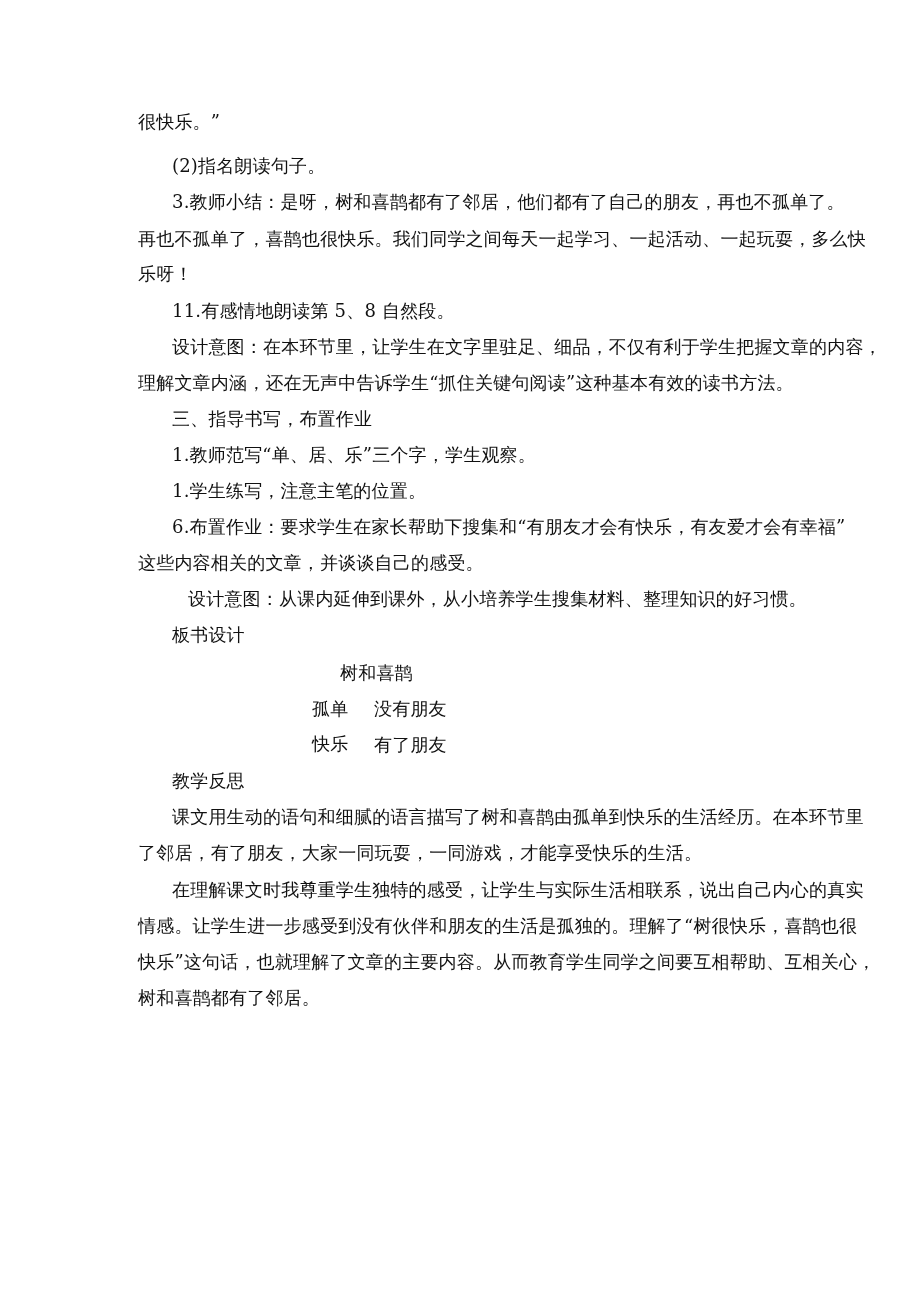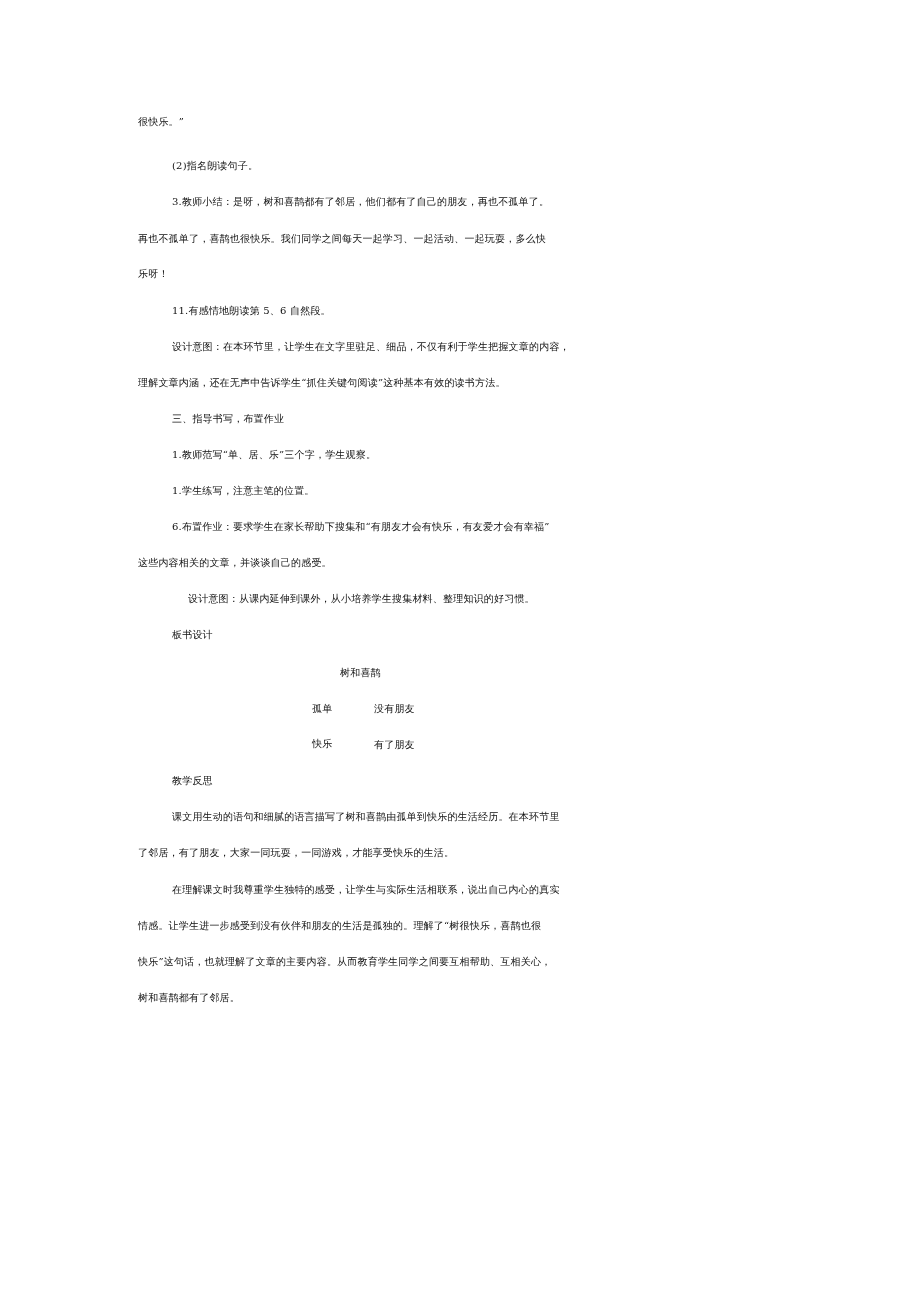--- a/index.html
+++ b/index.html
@@ -1,30 +1,30 @@
 <!DOCTYPE html>
 <html><head>
 <meta charset="utf-8">
 <style>
   html, body { margin:0; padding:0; background:#ffffff; }
   body { width:920px; height:1302px; position:relative; overflow:hidden;
          font-family: "DejaVu Serif", "Liberation Serif", serif; color:#111; }
   .page { position:absolute; left:138px; top:112px; width:648px; }
-  .line { position:absolute; left:0; font-size:10px; line-height:20px; white-space:nowrap; letter-spacing:0.2px; }
+  .line { position:absolute; left:0; font-size:18px; line-height:20px; white-space:nowrap; letter-spacing:0.2px; }
 </style>
 </head>
 <body>
 
 <div class="page">
   <div class="line" style="left:0;top:0">很快乐。”</div>
   <div class="line" style="left:34px;top:44px">(2)指名朗读句子。</div>
   <div class="line" style="left:34px;top:80px">3.教师小结：是呀，树和喜鹊都有了邻居，他们都有了自己的朋友，再也不孤单了。</div>
   <div class="line" style="left:0;top:117px">再也不孤单了，喜鹊也很快乐。我们同学之间每天一起学习、一起活动、一起玩耍，多么快</div>
   <div class="line" style="left:0;top:152px">乐呀！</div>
-  <div class="line" style="left:34px;top:189px">11.有感情地朗读第 5、6 自然段。</div>
+  <div class="line" style="left:34px;top:189px">11.有感情地朗读第 5、8 自然段。</div>
   <div class="line" style="left:34px;top:225px">设计意图：在本环节里，让学生在文字里驻足、细品，不仅有利于学生把握文章的内容，</div>
   <div class="line" style="left:0;top:261px">理解文章内涵，还在无声中告诉学生“抓住关键句阅读”这种基本有效的读书方法。</div>
   <div class="line" style="left:34px;top:297px">三、指导书写，布置作业</div>
   <div class="line" style="left:34px;top:333px">1.教师范写“单、居、乐”三个字，学生观察。</div>
   <div class="line" style="left:34px;top:369px">1.学生练写，注意主笔的位置。</div>
   <div class="line" style="left:34px;top:405px">6.布置作业：要求学生在家长帮助下搜集和“有朋友才会有快乐，有友爱才会有幸福”</div>
   <div class="line" style="left:0;top:441px">这些内容相关的文章，并谈谈自己的感受。</div>
   <div class="line" style="left:50px;top:477px">设计意图：从课内延伸到课外，从小培养学生搜集材料、整理知识的好习惯。</div>
   <div class="line" style="left:34px;top:513px">板书设计</div>
 

